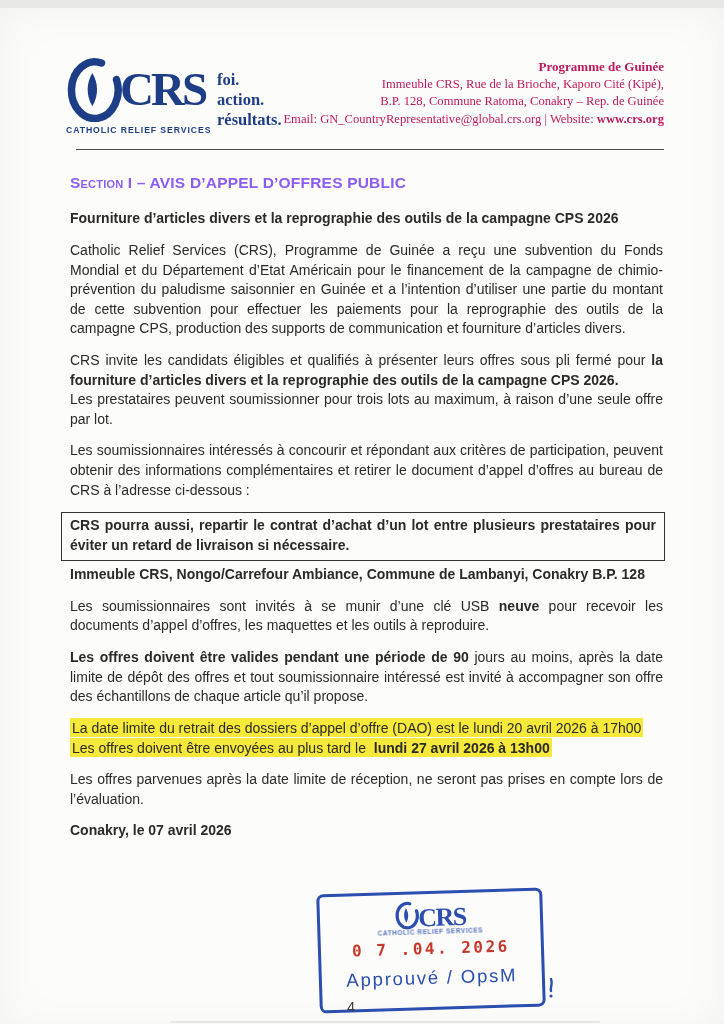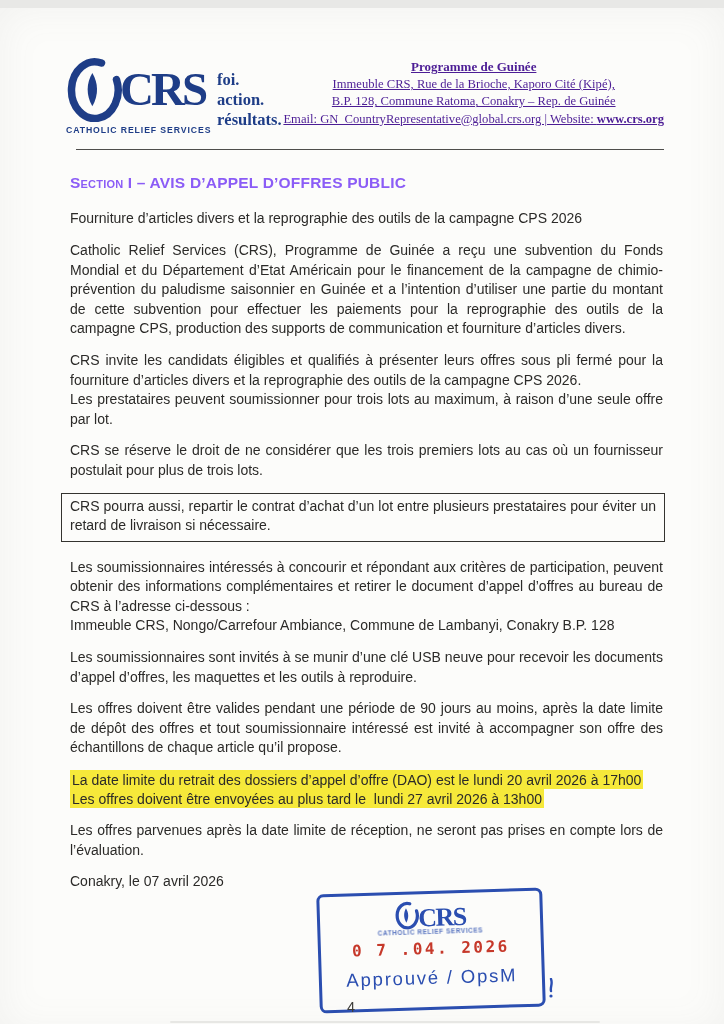--- a/index.html
+++ b/index.html
@@ -35,42 +35,42 @@
   }
   .tagline{
     font-family:"Liberation Serif", serif;font-weight:bold;
     font-size:16.5px;line-height:1.2;margin:16px 0 0 12px;
   }
   .logo-caption{
     font-size:8.7px;font-weight:bold;letter-spacing:0.9px;
     margin:-4px 0 0 2px;white-space:nowrap;
   }
   .contact{
-    text-align:center;font-family:"Liberation Serif", serif;
-    font-size:12.6px;line-height:1.38;color:#4c1d95;margin-top:4px;text-decoration:underline;
+    text-align:right;font-family:"Liberation Serif", serif;
+    font-size:12.6px;line-height:1.38;color:#be185d;margin-top:4px;
   }
   .contact .program{font-weight:bold;font-size:13px;}
   .contact .b{font-weight:bold;}
   .header-rule{
     border:0;border-top:1.4px solid #4e4d4b;
     margin:14px 60px 0 76px;
   }
   
   .section-title{
     font-size:15.5px;font-weight:bold;color:#8b5cf6;
     font-variant:small-caps;letter-spacing:0.2px;
     margin:24px 60px 0 70px;
   }
   .doc-body{
     margin:17px 61px 0 70px;
     font-size:14px;line-height:19.6px;text-align:justify;
   }
   .para{margin:0 0 12px;}
   .para.tight{margin-top:-12px;}
-  .para .b{font-weight:normal;}
+  .para .b{font-weight:bold;}
   .para .hl{
     background:var(--hl-yellow);
     padding:1.5px 2px;
     -webkit-box-decoration-break:clone;box-decoration-break:clone;
   }
   .para.boxed{
     border:1.6px solid #34332f;
     padding:3px 8px 5px;
     margin-left:-9px;margin-right:-2px;
     margin-top:5px;margin-bottom:16px;
@@ -150,23 +150,22 @@
 
   <hr class="header-rule">
 
   <div class="section-title">Section I – AVIS D’APPEL D’OFFRES PUBLIC</div>
 
   <div class="doc-body">
       <p class="para"><span class="b">Fourniture d’articles divers et la reprographie des outils de la campagne CPS 2026</span></p>
       <p class="para"><span>Catholic Relief Services (CRS), Programme de Guinée a reçu une subvention du Fonds Mondial et du Département d’Etat Américain pour le financement de la campagne de chimio-prévention du paludisme saisonnier en Guinée et a l’intention d’utiliser une partie du montant de cette subvention pour effectuer les paiements pour la reprographie des outils de la campagne CPS, production des supports de communication et fourniture d’articles divers.</span></p>
       <p class="para"><span>CRS invite les candidats éligibles et qualifiés à présenter leurs offres sous pli fermé pour </span><span class="b">la fourniture d’articles divers et la reprographie des outils de la campagne CPS 2026.</span></p>
       <p class="para tight"><span>Les prestataires peuvent soumissionner pour trois lots au maximum, à raison d’une seule offre par lot.</span></p>
-      <p class="para"><span class="b">CRS se réserve le droit de ne considérer que les trois premiers lots au cas où un fournisseur postulait pour plus de trois lots.</span></p>
+      <p class="para"><span>Les soumissionnaires intéressés à concourir et répondant aux critères de participation, peuvent obtenir des informations complémentaires et retirer le document d’appel d’offres au bureau de CRS à l’adresse ci-dessous :</span></p>
       <p class="para boxed"><span class="b">CRS pourra aussi, repartir le contrat d’achat d’un lot entre plusieurs prestataires pour éviter un retard de livraison si nécessaire.</span></p>
-      <p class="para"><span>Les soumissionnaires intéressés à concourir et répondant aux critères de participation, peuvent obtenir des informations complémentaires et retirer le document d’appel d’offres au bureau de CRS à l’adresse ci-dessous :</span></p>
       <p class="para tight"><span class="b">Immeuble CRS, Nongo/Carrefour Ambiance, Commune de Lambanyi, Conakry B.P. 128</span></p>
       <p class="para"><span>Les soumissionnaires sont invités à se munir d’une clé USB </span><span class="b">neuve</span><span> pour recevoir les documents d’appel d’offres, les maquettes et les outils à reproduire.</span></p>
       <p class="para"><span class="b">Les offres doivent être valides pendant une période de 90</span><span> jours au moins, après la date limite de dépôt des offres et tout soumissionnaire intéressé est invité à accompagner son offre des échantillons de chaque article qu’il propose.</span></p>
       <p class="para"><span class="hl">La date limite du retrait des dossiers d’appel d’offre (DAO) est le lundi 20 avril 2026 à 17h00</span></p>
       <p class="para tight"><span class="hl">Les offres doivent être envoyées au plus tard le </span><span class="b hl">lundi 27 avril 2026 à 13h00</span></p>
       <p class="para"><span>Les offres parvenues après la date limite de réception, ne seront pas prises en compte lors de l’évaluation.</span></p>
       <p class="para"><span class="b">Conakry, le 07 avril 2026</span></p>
     </div>
 
   <div class="stamp">

